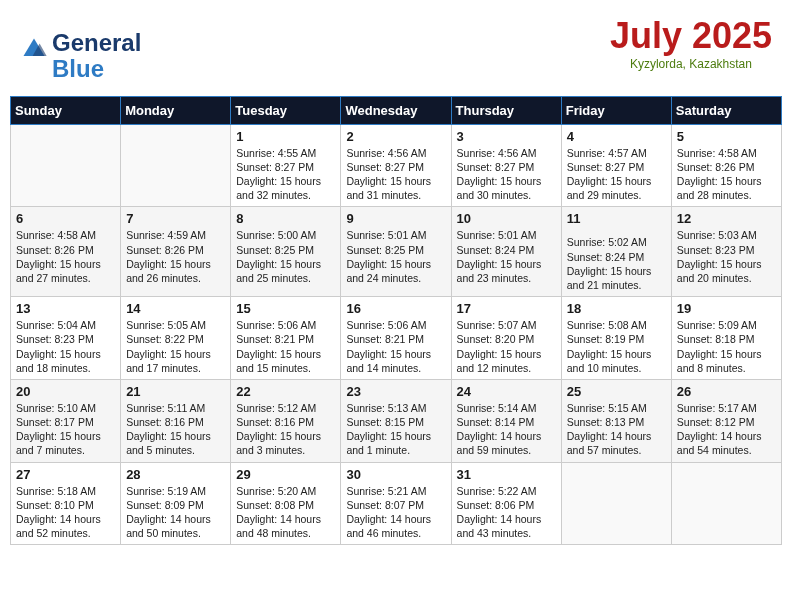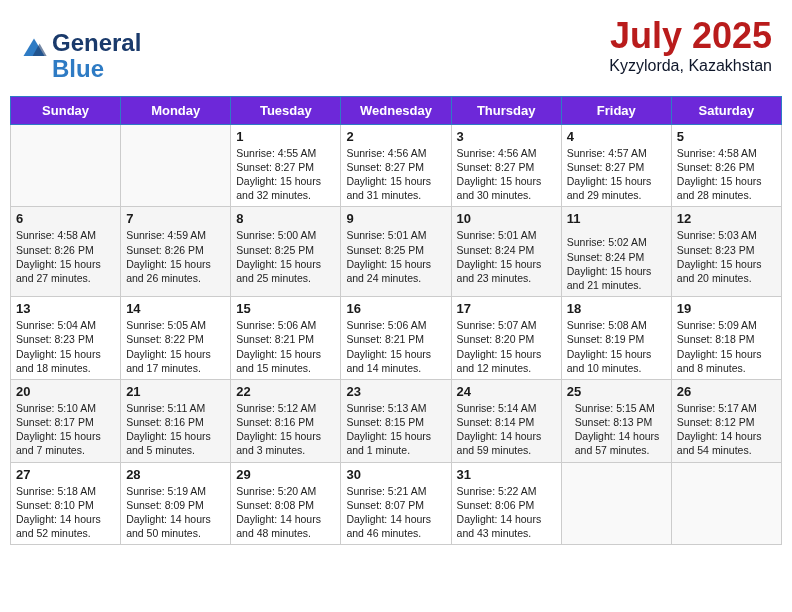--- a/index.html
+++ b/index.html
@@ -38,34 +38,34 @@
     }
     .title-block {
       text-align: right;
     }
     .month-title {
       font-size: 36px;
       font-weight: bold;
       color: #b91c1c;
     }
     .location-title {
-      font-size: 16px;
-      color: #0f172a;
+      font-size: 12px;
+      color: #4d7c0f;
       text-align: center;
     }
     .calendar {
       width: 100%;
       border-collapse: collapse;
       font-size: 11px;
     }
     .calendar th {
-      background-color: #6d28d9;
+      background-color: #0f172a;
       color: #fff;
       padding: 6px 4px;
-      text-align: center;
+      text-align: left;
       font-size: 13px;
       border: 1px solid #2e7bc4;
     }
     .calendar td {
       vertical-align: top;
       padding: 4px 5px;
       border: 1px solid #ccc;
       width: calc(100% / 7);
       min-height: 75px;
       height: 75px;
@@ -299,21 +299,21 @@
         </td>
         <td>
           <span class="day-number">24</span>
           <div class="cell-text" style="white-space: pre-line;">Sunrise: 5:14 AM
 Sunset: 8:14 PM
 Daylight: 14 hours
 and 59 minutes.</div>
         </td>
         <td>
           <span class="day-number">25</span>
-          <div class="cell-text" style="white-space: pre-line; margin-left: 8px;">Sunrise: 5:15 AM
+          <div class="cell-text" style="white-space: pre-line;">Sunrise: 5:15 AM
 Sunset: 8:13 PM
 Daylight: 14 hours
 and 57 minutes.</div>
         </td>
         <td>
           <span class="day-number">26</span>
           <div class="cell-text" style="white-space: pre-line;">Sunrise: 5:17 AM
 Sunset: 8:12 PM
 Daylight: 14 hours
 and 54 minutes.</div>

